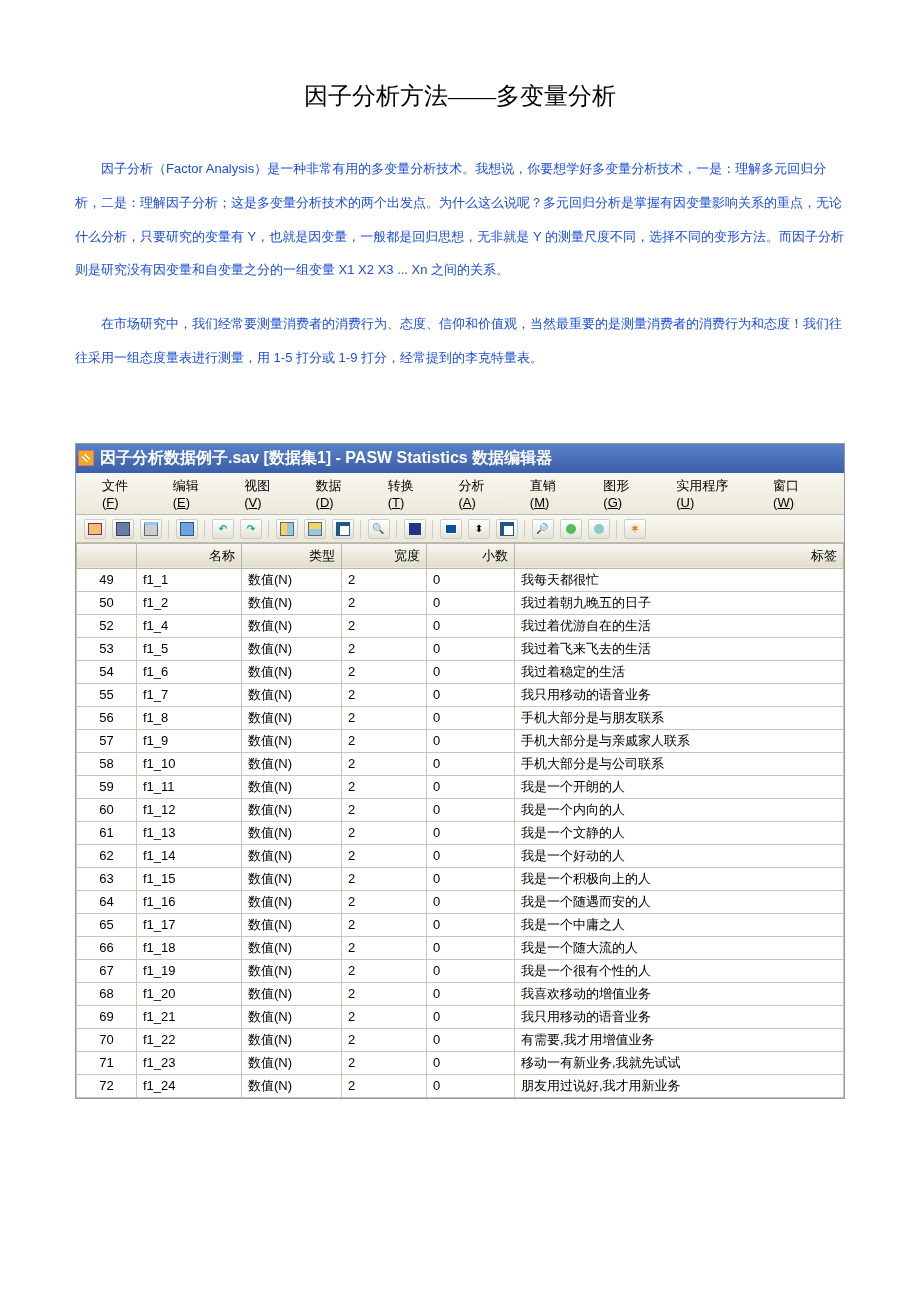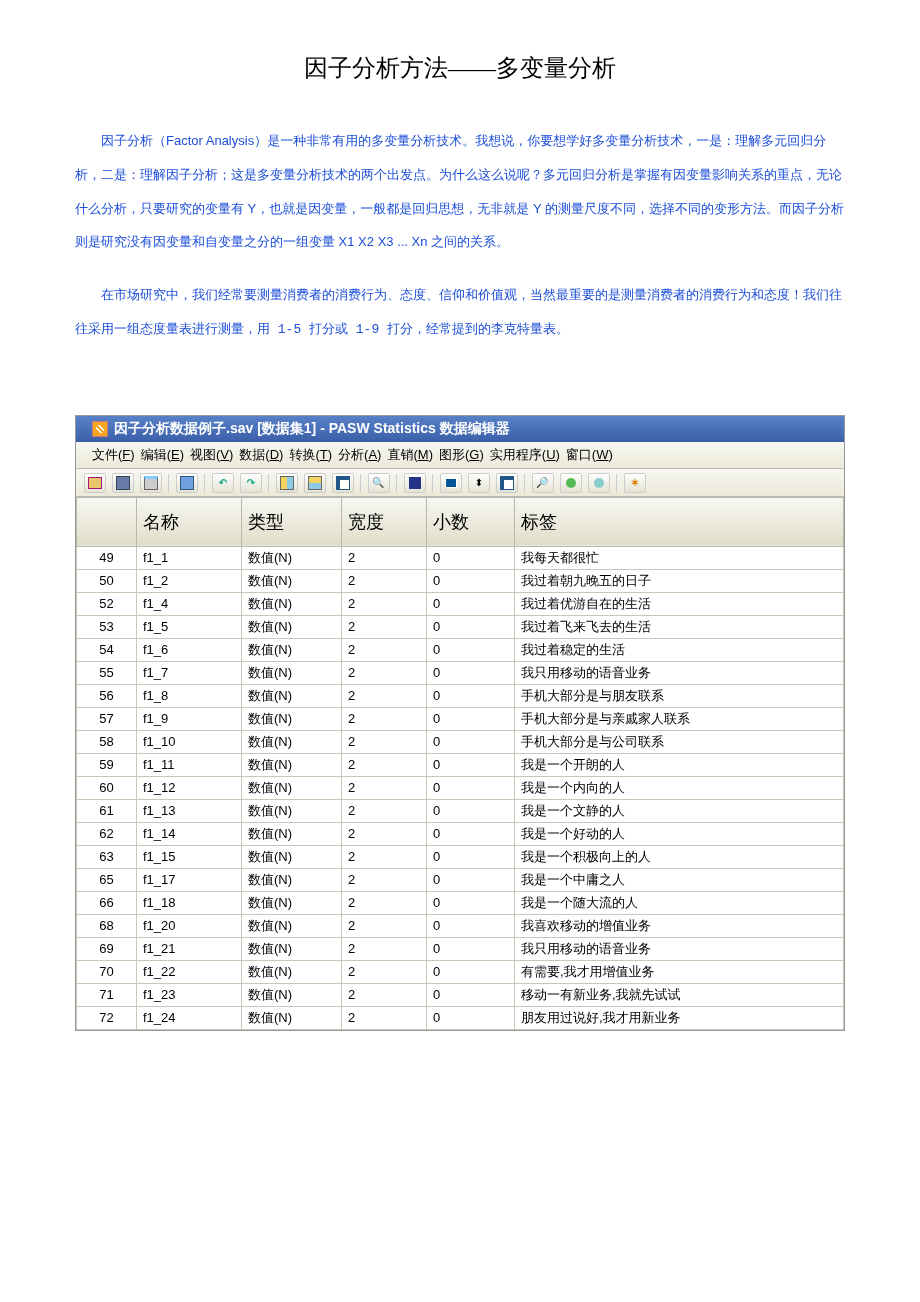--- a/index.html
+++ b/index.html
@@ -1,36 +1,36 @@
 <!DOCTYPE html>
 <html><head>
   <meta charset="utf-8">
   <style>
     * { box-sizing: border-box; margin: 0; padding: 0; }
     body { font-family: "SimSun", "Microsoft YaHei", sans-serif; background: #fff; width: 920px; }
-    .page { padding: 52px 75px 40px 75px; }
+    .page { padding: 80px 75px 40px 75px; }
     .doc-title { text-align: center; font-size: 24px; font-weight: 400; margin-bottom: 40px; font-family: "SimSun", serif; }
     .doc-para { font-size: 13px; line-height: 2.6; text-indent: 2em; margin-bottom: 8px; font-family: "Microsoft YaHei", sans-serif; color: #1d4ed8; }
-    .doc-para.second-block { margin-top: 20px; font-family: Liberation Mono, monospace; }
+    .doc-para.second-block { margin-top: 20px; }
 
     .spss-window { margin: 20px 75px 0 75px; border: 1px solid #999; font-family: "SimSun", "Tahoma", sans-serif; font-size: 13px; }
-    .spss-titlebar { background: linear-gradient(#5881c8, #3b5fa8); color: #fff; font-weight: bold; padding: 4px 16px; font-size: 14px; display: flex; align-items: center; }
+    .spss-titlebar { background: linear-gradient(#5881c8, #3b5fa8); color: #fff; font-weight: bold; padding: 4px 2px; font-size: 16px; display: flex; align-items: center; }
     .spss-titlebar .tb-icon { display:inline-block; width:16px; height:16px; background: #f5a623; border:1px solid #c77; margin-right:6px; position:relative; }
     .spss-titlebar .tb-icon::after{content:"";position:absolute;inset:3px;background:linear-gradient(45deg,#f5a623 30%,#fff 30%,#fff 40%,#f5a623 40%,#f5a623 60%,#fff 60%,#fff 70%,#f5a623 70%);}
 
-    .spss-menubar { background: linear-gradient(#f7f7f2, #ece9d8); padding: 4px 16px; display: flex; gap: 6px; border-bottom: 1px solid #bbb; }
+    .spss-menubar { background: linear-gradient(#f7f7f2, #ece9d8); padding: 4px 26px; display: flex; gap: 30px; border-bottom: 1px solid #bbb; }
     .spss-menubar span { color: #000; cursor: default; }
     .spss-menubar .mnemonic { text-decoration: underline; }
 
     .spss-toolbar { background: linear-gradient(#f7f7f2, #ece9d8); padding: 4px 8px; display:flex; gap:6px; align-items:center; border-bottom:1px solid #bbb; flex-wrap:wrap; height:28px; overflow:hidden;}
     .tb-btn{width:22px;height:20px;border:1px solid #ccc;border-radius:2px;background:linear-gradient(#fff,#e3e3d5);display:flex;align-items:center;justify-content:center;font-size:10px;}
     .tb-sep{width:2px;height:18px;background:linear-gradient(90deg,#bbb,#fff);}
 
     .spss-grid { width:100%; border-collapse: collapse; }
-    .spss-grid th { background: linear-gradient(#f7f7f2, #e0ddc9); border: 1px solid #b8b8a8; font-weight: 400; padding: 12px 6px; text-align: left; font-size:18px; }
+    .spss-grid th { background: linear-gradient(#f7f7f2, #e0ddc9); border: 1px solid #b8b8a8; font-weight: 400; padding: 3px 6px; text-align: right; font-size:13px; }
     .row-hdr { background: linear-gradient(90deg,#d4e4f7,#b8d0ee); border: 1px solid #90a8c8; text-align: center; color: #335; width: 60px; padding:2px 0; font-size:13px;margin-top:12px;}
     .spss-grid td { border: 1px solid #c8c8b8; padding: 2px 6px; background: #fff; height: 22px; font-size:13px; color:#000;}
     .col-name{width:105px;}
     .col-type{width:100px;}
     .col-width{width:85px;}
     .col-dec{width:88px;}
     .col-label{}
 
     
     .ic-open{background:linear-gradient(#fff,#e3e3d5);} .ic-open::before{content:"";display:block;width:12px;height:10px;background:#e9c46a;border:1px solid #a17;}
@@ -225,34 +225,50 @@
         </tr>
         <tr>
           <td class="row-hdr">63</td>
           <td>f1_15</td>
           <td>数值(N)</td>
           <td>2</td>
           <td>0</td>
           <td>我是一个积极向上的人</td>
         </tr>
         <tr>
+          <td class="row-hdr">64</td>
+          <td>f1_16</td>
+          <td>数值(N)</td>
+          <td>2</td>
+          <td>0</td>
+          <td>我是一个随遇而安的人</td>
+        </tr>
+        <tr>
           <td class="row-hdr">65</td>
           <td>f1_17</td>
           <td>数值(N)</td>
           <td>2</td>
           <td>0</td>
           <td>我是一个中庸之人</td>
         </tr>
         <tr>
           <td class="row-hdr">66</td>
           <td>f1_18</td>
           <td>数值(N)</td>
           <td>2</td>
           <td>0</td>
           <td>我是一个随大流的人</td>
+        </tr>
+        <tr>
+          <td class="row-hdr">67</td>
+          <td>f1_19</td>
+          <td>数值(N)</td>
+          <td>2</td>
+          <td>0</td>
+          <td>我是一个很有个性的人</td>
         </tr>
         <tr>
           <td class="row-hdr">68</td>
           <td>f1_20</td>
           <td>数值(N)</td>
           <td>2</td>
           <td>0</td>
           <td>我喜欢移动的增值业务</td>
         </tr>
         <tr>

